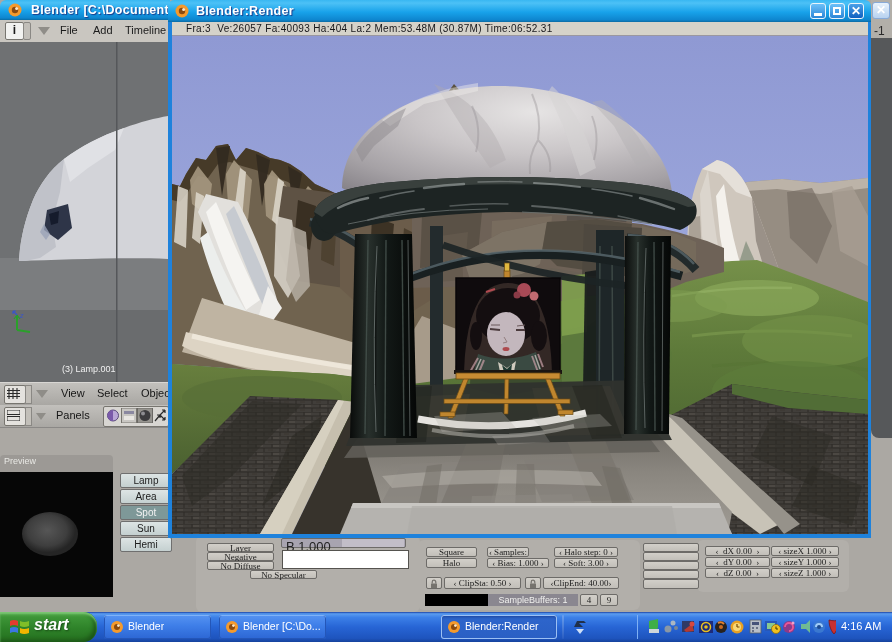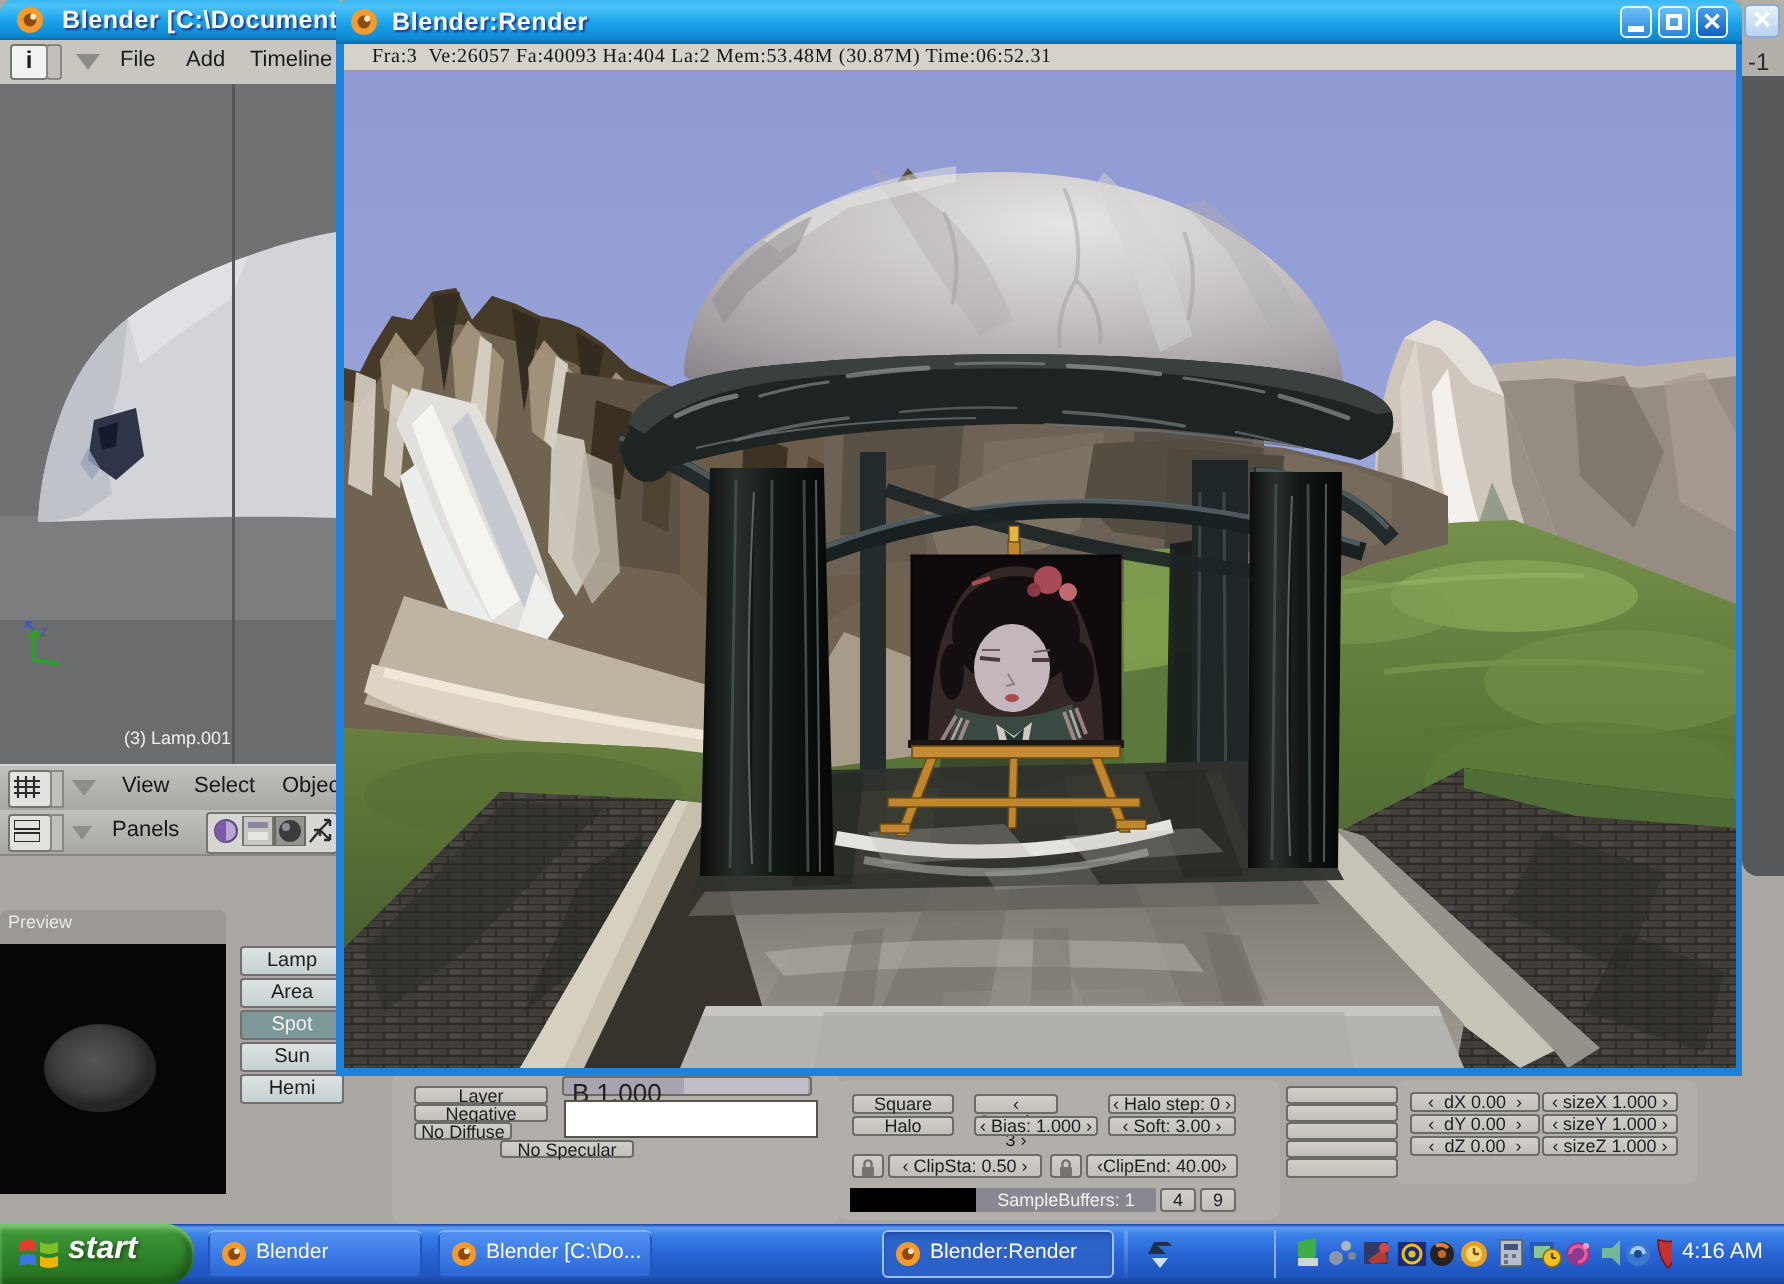--- a/index.html
+++ b/index.html
@@ -18,28 +18,28 @@
   background:linear-gradient(180deg,#c2c0bc,#a9a7a3);border-top:1px solid #d8d6d3;border-bottom:1px solid #8a8886;
   font-size:11px;color:#161616;}
 #hdr2{left:0;top:405px;width:168px;height:22px;overflow:hidden;
   background:linear-gradient(180deg,#c2c0bc,#a9a7a3);border-bottom:1px solid #8a8886;
   font-size:11px;color:#161616;}
 #butwin{left:0;top:428px;width:892px;height:184px;background:#aba8a3;}
 
 .lampbtn{position:absolute;left:120px;width:52px;height:15px;background:linear-gradient(180deg,#dde4e4,#c4d0d0);
   border:1px solid #6f6f6f;border-radius:2px;font-size:10px;color:#1c1c1c;text-align:center;line-height:14px;box-sizing:border-box;}
 .btn{position:absolute;background:linear-gradient(180deg,#d2cfc9,#c2bfb9);border:1px solid #6d6b68;
-  font-size:9px;color:#1e1e1e;text-align:center;box-sizing:border-box;border-radius:2px;}
+  font-size:9px;color:#1e1e1e;text-align:center;box-sizing:border-box;border-radius:2px;font-family:Liberation Serif, serif;}
 
 #rwin{left:168px;top:0;width:703px;height:538px;}
 #rtitle{left:0;top:0;width:703px;height:22px;
   background:linear-gradient(180deg,#38b7f2 0%,#4cc1f6 14%,#18a2ea 55%,#0e86cf 90%,#0b6ba3 100%);
   border-radius:6px 6px 0 0;}
 #rstats{left:4px;top:22px;width:696px;height:14px;background:#d5d2c9;border-bottom:1px solid #9a97a0;
-  font-size:10px;letter-spacing:0.33px;color:#17171a;box-sizing:border-box;font-family:Liberation Serif, serif;}
+  font-size:10px;letter-spacing:0.33px;color:#17171a;box-sizing:border-box;}
 #rborderL{left:0;top:22px;width:4px;height:516px;background:#1e82dc;}
 #rborderR{left:700px;top:22px;width:3px;height:516px;background:#1e82dc;}
 #rborderB{left:0;top:534px;width:703px;height:4px;background:#1e82dc;}
 .xpbtn{position:absolute;top:3px;width:16px;height:16px;border-radius:3px;border:1px solid #e8f4fc;
   box-sizing:border-box;color:#fff;text-align:center;}
 
 #taskbar{left:0;top:612px;width:892px;height:30px;
   background:linear-gradient(180deg,#1941a5 0%,#5a9cf0 6%,#3c80e8 18%,#2765d5 50%,#1e54bd 88%,#16429c 100%);}
 .task{position:absolute;top:3px;height:24px;border-radius:3px;
   background:linear-gradient(180deg,#5693f2 0%,#3e7ee8 45%,#2c66d4 100%);
@@ -141,21 +141,21 @@
   <div class="lampbtn" style="top:93px;">Sun</div>
   <div class="lampbtn" style="top:109px;">Hemi</div>
 
   <div class="abs" style="left:196px;top:108px;width:224px;height:76px;background:#b2afaa;border-radius:6px;"></div>
   <div class="abs" style="left:281px;top:110px;width:125px;height:10px;background:#a8a4b0;border:1px solid #6d6b68;box-sizing:border-box;border-radius:2px;font-size:13px;color:#222;">
      <span style="position:absolute;left:4px;top:0">B 1.000</span>
      <div style="position:absolute;right:1px;top:0;width:62px;height:8px;background:#c2bec8;"></div>
   </div>
   <div class="btn" style="left:207px;top:115px;width:67px;height:9px;line-height:8px;">Layer</div>
   <div class="btn" style="left:207px;top:124px;width:67px;height:9px;line-height:8px;">Negative</div>
-  <div class="btn" style="left:207px;top:133px;width:49px;height:9px;line-height:8px;">No Diffuse</div>
+  <div class="btn" style="left:207px;top:133px;width:67px;height:9px;line-height:8px;">No Diffuse</div>
   <div class="btn" style="left:207px;top:142px;width:67px;height:9px;line-height:8px;margin-left:43px;">No Specular</div>
   <div class="abs" style="left:282px;top:122px;width:127px;height:19px;background:#fff;border:1px solid #55534f;box-sizing:border-box;"></div>
 
   <div class="abs" style="left:418px;top:112px;width:222px;height:70px;background:#b2afaa;border-radius:6px;"></div>
   <div class="btn" style="left:426px;top:119px;width:51px;height:10px;line-height:9px;">Square</div>
   <div class="btn" style="left:426px;top:130px;width:51px;height:10px;line-height:9px;">Halo</div>
   <div class="btn" style="left:487px;top:119px;width:42px;height:10px;line-height:9px;">‹ Samples: 3 ›</div>
   <div class="btn" style="left:487px;top:130px;width:62px;height:10px;line-height:9px;">‹ Bias: 1.000 ›</div>
   <div class="btn" style="left:554px;top:119px;width:64px;height:10px;line-height:9px;">‹ Halo step: 0 ›</div>
   <div class="btn" style="left:554px;top:130px;width:64px;height:10px;line-height:9px;">‹ Soft: 3.00 ›</div>

